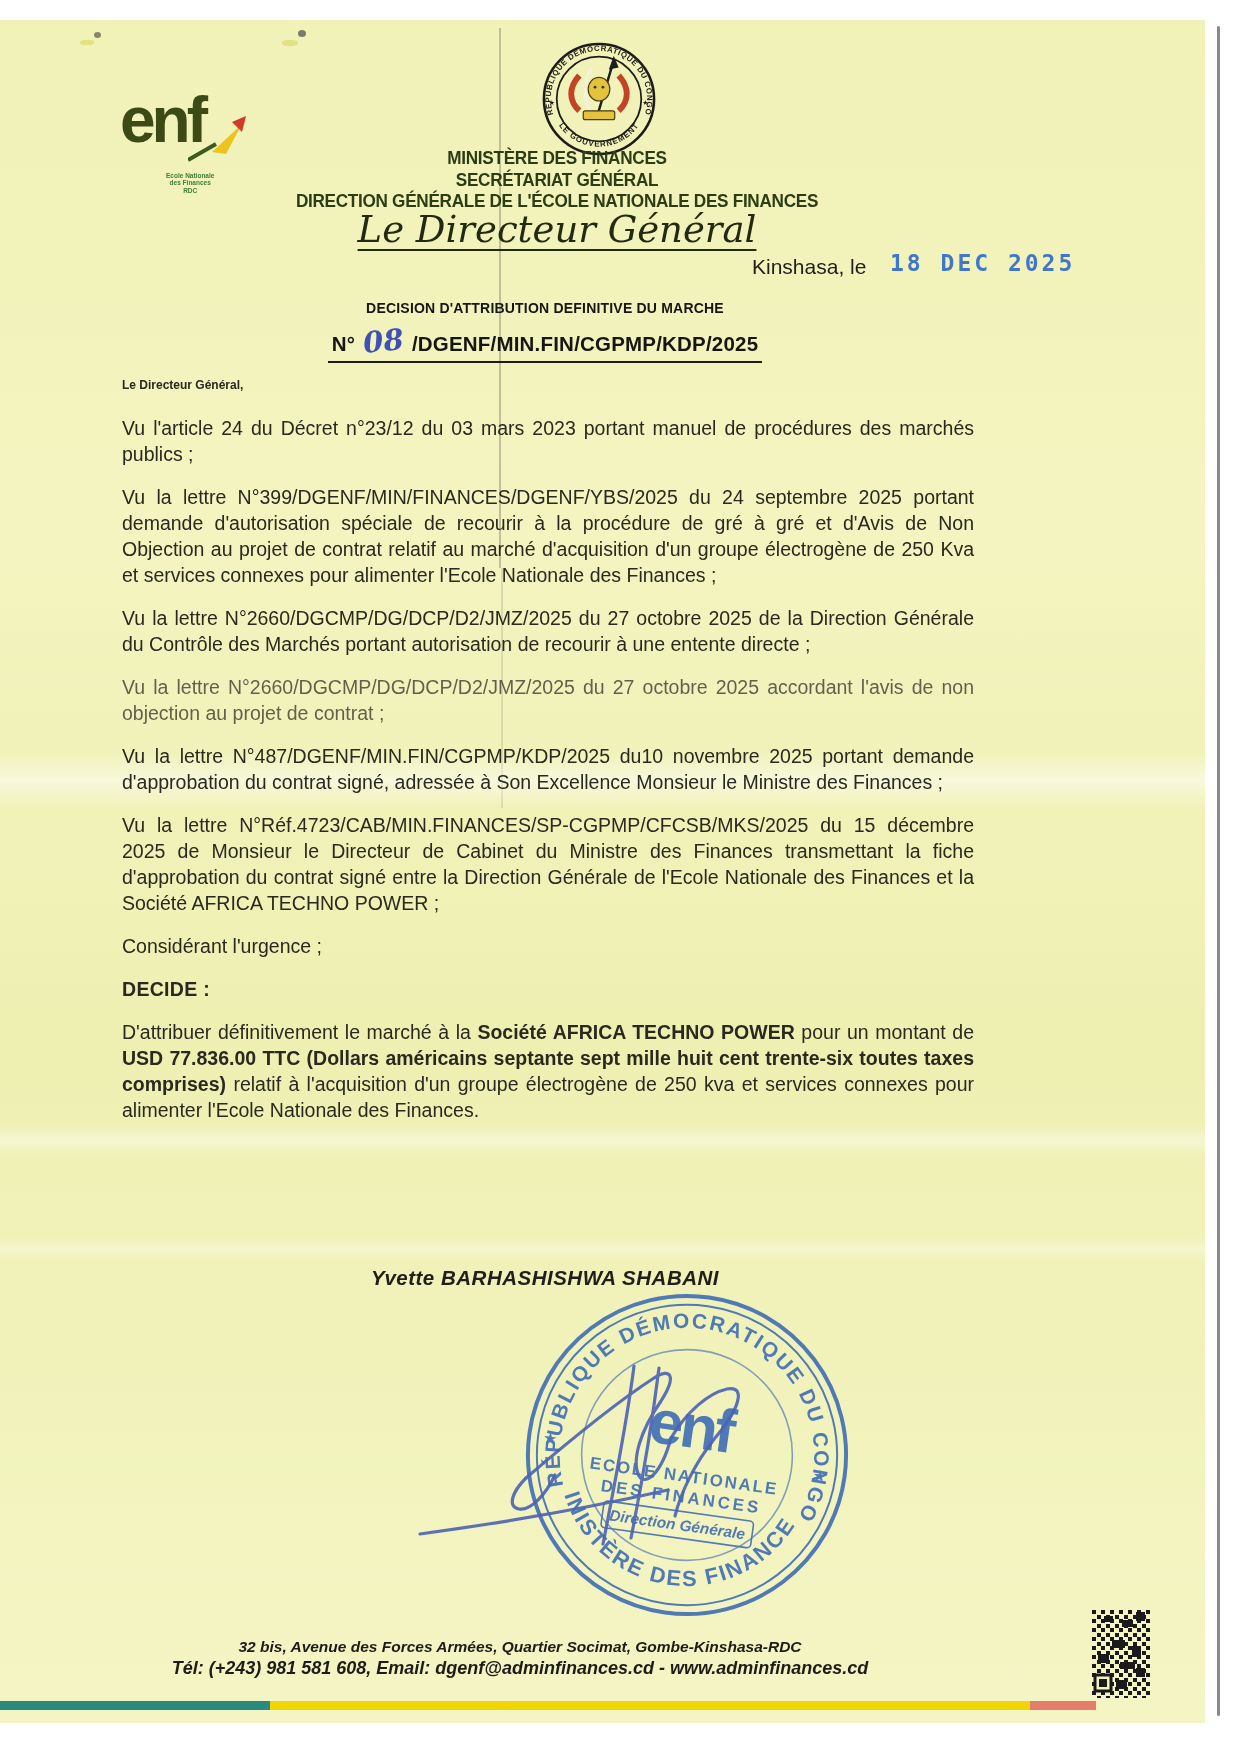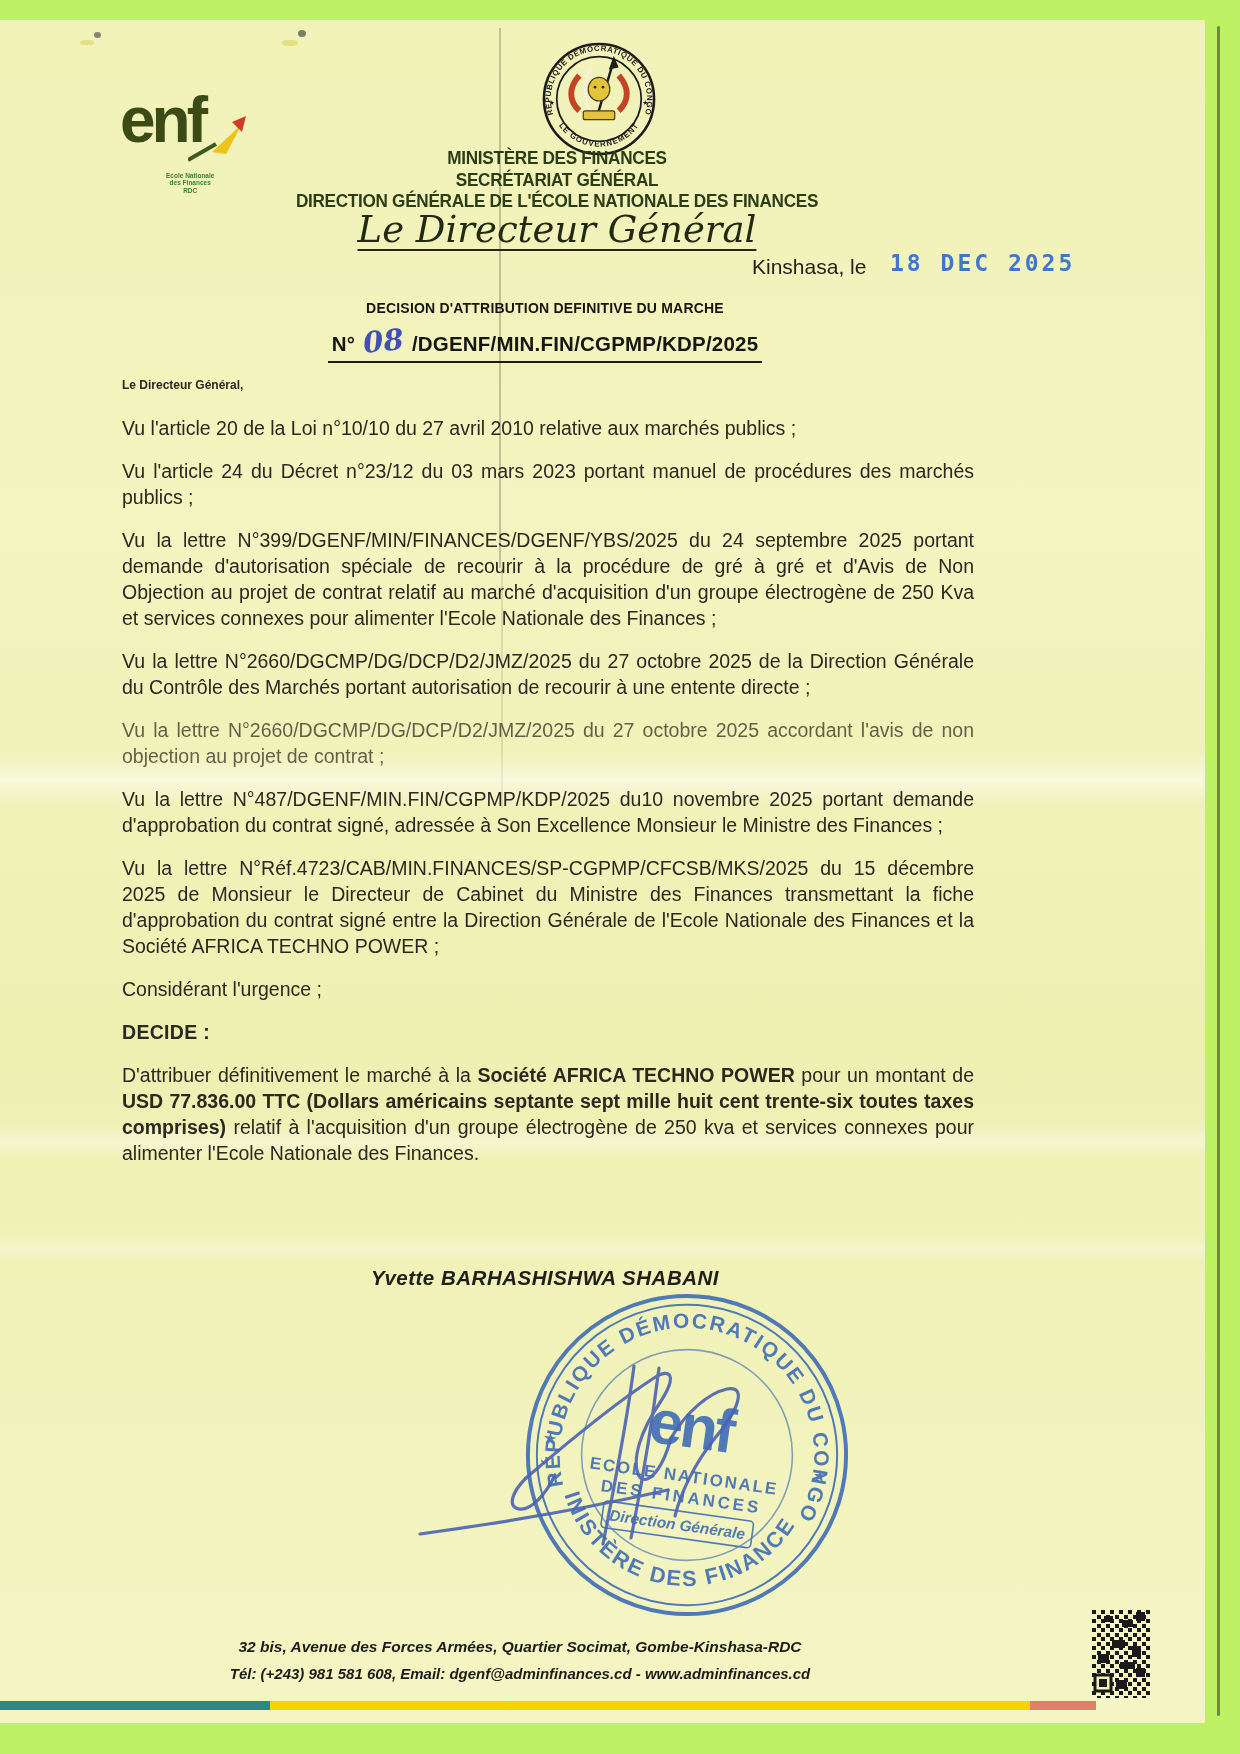--- a/index.html
+++ b/index.html
@@ -1,17 +1,17 @@
 <!DOCTYPE html>
 <html><head>
 <meta charset="utf-8">
 <style>
   html,body{margin:0;padding:0;}
   body{font-family:"Liberation Sans",sans-serif;background:#e9e9e6;}
-  .scan{position:relative;width:1240px;height:1754px;background:#bef264;overflow:hidden;}
+  .scan{position:relative;width:1240px;height:1754px;background:#ffffff;overflow:hidden;}
   .paper{position:absolute;left:0;top:20px;width:1205px;height:1703px;
          background:linear-gradient(180deg,#f1f2b8 0%,#f3f4bf 30%,#eef0b2 60%,#f4f5c4 100%);}
   
   .fold-v{position:absolute;left:499px;top:28px;width:2px;height:540px;background:rgba(110,110,95,.38);}
   .fold-v2{position:absolute;left:501px;top:568px;width:2px;height:240px;background:rgba(110,110,95,.18);}
   .crease{position:absolute;left:0;width:1205px;pointer-events:none;}
   .crease.c1{top:752px;height:56px;background:linear-gradient(180deg,rgba(255,255,255,0),rgba(255,255,255,.5),rgba(255,255,255,0));}
   .crease.c2{top:1124px;height:34px;background:linear-gradient(180deg,rgba(255,255,255,0),rgba(255,255,255,.38),rgba(255,255,255,0));}
   .crease.c3{top:1236px;height:26px;background:linear-gradient(180deg,rgba(255,255,255,0),rgba(255,255,255,.3),rgba(255,255,255,0));}
   .edge-line{position:absolute;left:1217px;top:26px;width:3px;height:1690px;background:#4a4a46;opacity:.65;border-radius:2px;}
@@ -59,21 +59,21 @@
   
   .sig-name{position:absolute;left:245px;top:1266px;width:600px;text-align:center;
             font-weight:bold;font-style:italic;font-size:20.5px;color:#20201a;letter-spacing:.5px;}
   .stamp{position:absolute;left:518px;top:1286px;transform:rotate(8deg);opacity:.88;}
   .sig-scribble{position:absolute;left:408px;top:1326px;}
 
   
   .footer{position:absolute;left:110px;top:1638px;width:820px;text-align:center;
           font-weight:bold;font-style:italic;color:#1c1c18;}
   .footer .f1{font-size:15.5px;}
-  .footer .f2{font-size:15px;margin-top:9px;}
+  .footer .f2{font-size:18px;margin-top:2px;}
   .bar{position:absolute;top:1701px;left:0;height:9px;}
   .bar.teal{left:0;width:270px;background:#2a8a80;}
   .bar.yellow{left:270px;width:760px;background:#f2d500;}
   .bar.red{left:1030px;width:66px;background:#e0685a;opacity:.85;}
   .qr{position:absolute;left:1092px;top:1610px;}
 </style>
 </head>
 <body>
 
 <div class="scan">
@@ -144,21 +144,20 @@
   <div class="dateline">Kinshasa, le</div>
   <div class="datestamp">18 DEC 2025</div>
 
   <div class="doc-title">
     <div class="t1">DECISION D'ATTRIBUTION DEFINITIVE DU MARCHE</div>
     <div class="t2"><span>N°</span><span class="hand-num">08</span><span>/DGENF/MIN.FIN/CGPMP/KDP/2025</span></div>
   </div>
 
   <div class="body-block">
     <p class="salutation">Le Directeur Général,</p>
-    <p>Vu l'article 20 de la Loi n°10/10 du 27 avril 2010 relative aux marchés publics ;</p>
     <p>Vu l'article 24 du Décret n°23/12 du 03 mars 2023 portant manuel de procédures des marchés publics ;</p>
     <p>Vu la lettre N°399/DGENF/MIN/FINANCES/DGENF/YBS/2025 du 24 septembre 2025 portant demande d'autorisation spéciale de recourir à la procédure de gré à gré et d'Avis de Non Objection au projet de contrat relatif au marché d'acquisition d'un groupe électrogène de 250 Kva et services connexes pour alimenter l'Ecole Nationale des Finances ;</p>
     <p>Vu la lettre N°2660/DGCMP/DG/DCP/D2/JMZ/2025 du 27 octobre 2025 de la Direction Générale du Contrôle des Marchés portant autorisation de recourir à une entente directe ;</p>
     <p class="faded">Vu la lettre N°2660/DGCMP/DG/DCP/D2/JMZ/2025 du 27 octobre 2025 accordant l'avis de non objection au projet de contrat ;</p>
     <p>Vu la lettre N°487/DGENF/MIN.FIN/CGPMP/KDP/2025 du10 novembre 2025 portant demande d'approbation du contrat signé, adressée à Son Excellence Monsieur le Ministre des Finances ;</p>
     <p>Vu la lettre N°Réf.4723/CAB/MIN.FINANCES/SP-CGPMP/CFCSB/MKS/2025 du 15 décembre 2025 de Monsieur le Directeur de Cabinet du Ministre des Finances transmettant la fiche d'approbation du contrat signé entre la Direction Générale de l'Ecole Nationale des Finances et la Société AFRICA TECHNO POWER ;</p>
     <p>Considérant l'urgence ;</p>
     <p class="decide">DECIDE :</p>
     <p><span>D'attribuer définitivement le marché à la </span><b class="seg">Société AFRICA TECHNO POWER</b><span> pour un montant de </span><b class="seg">USD 77.836.00 TTC (Dollars américains septante sept mille huit cent trente-six toutes taxes comprises)</b><span> relatif à l'acquisition d'un groupe électrogène de 250 kva et services connexes pour alimenter l'Ecole Nationale des Finances.</span></p>
   </div>

